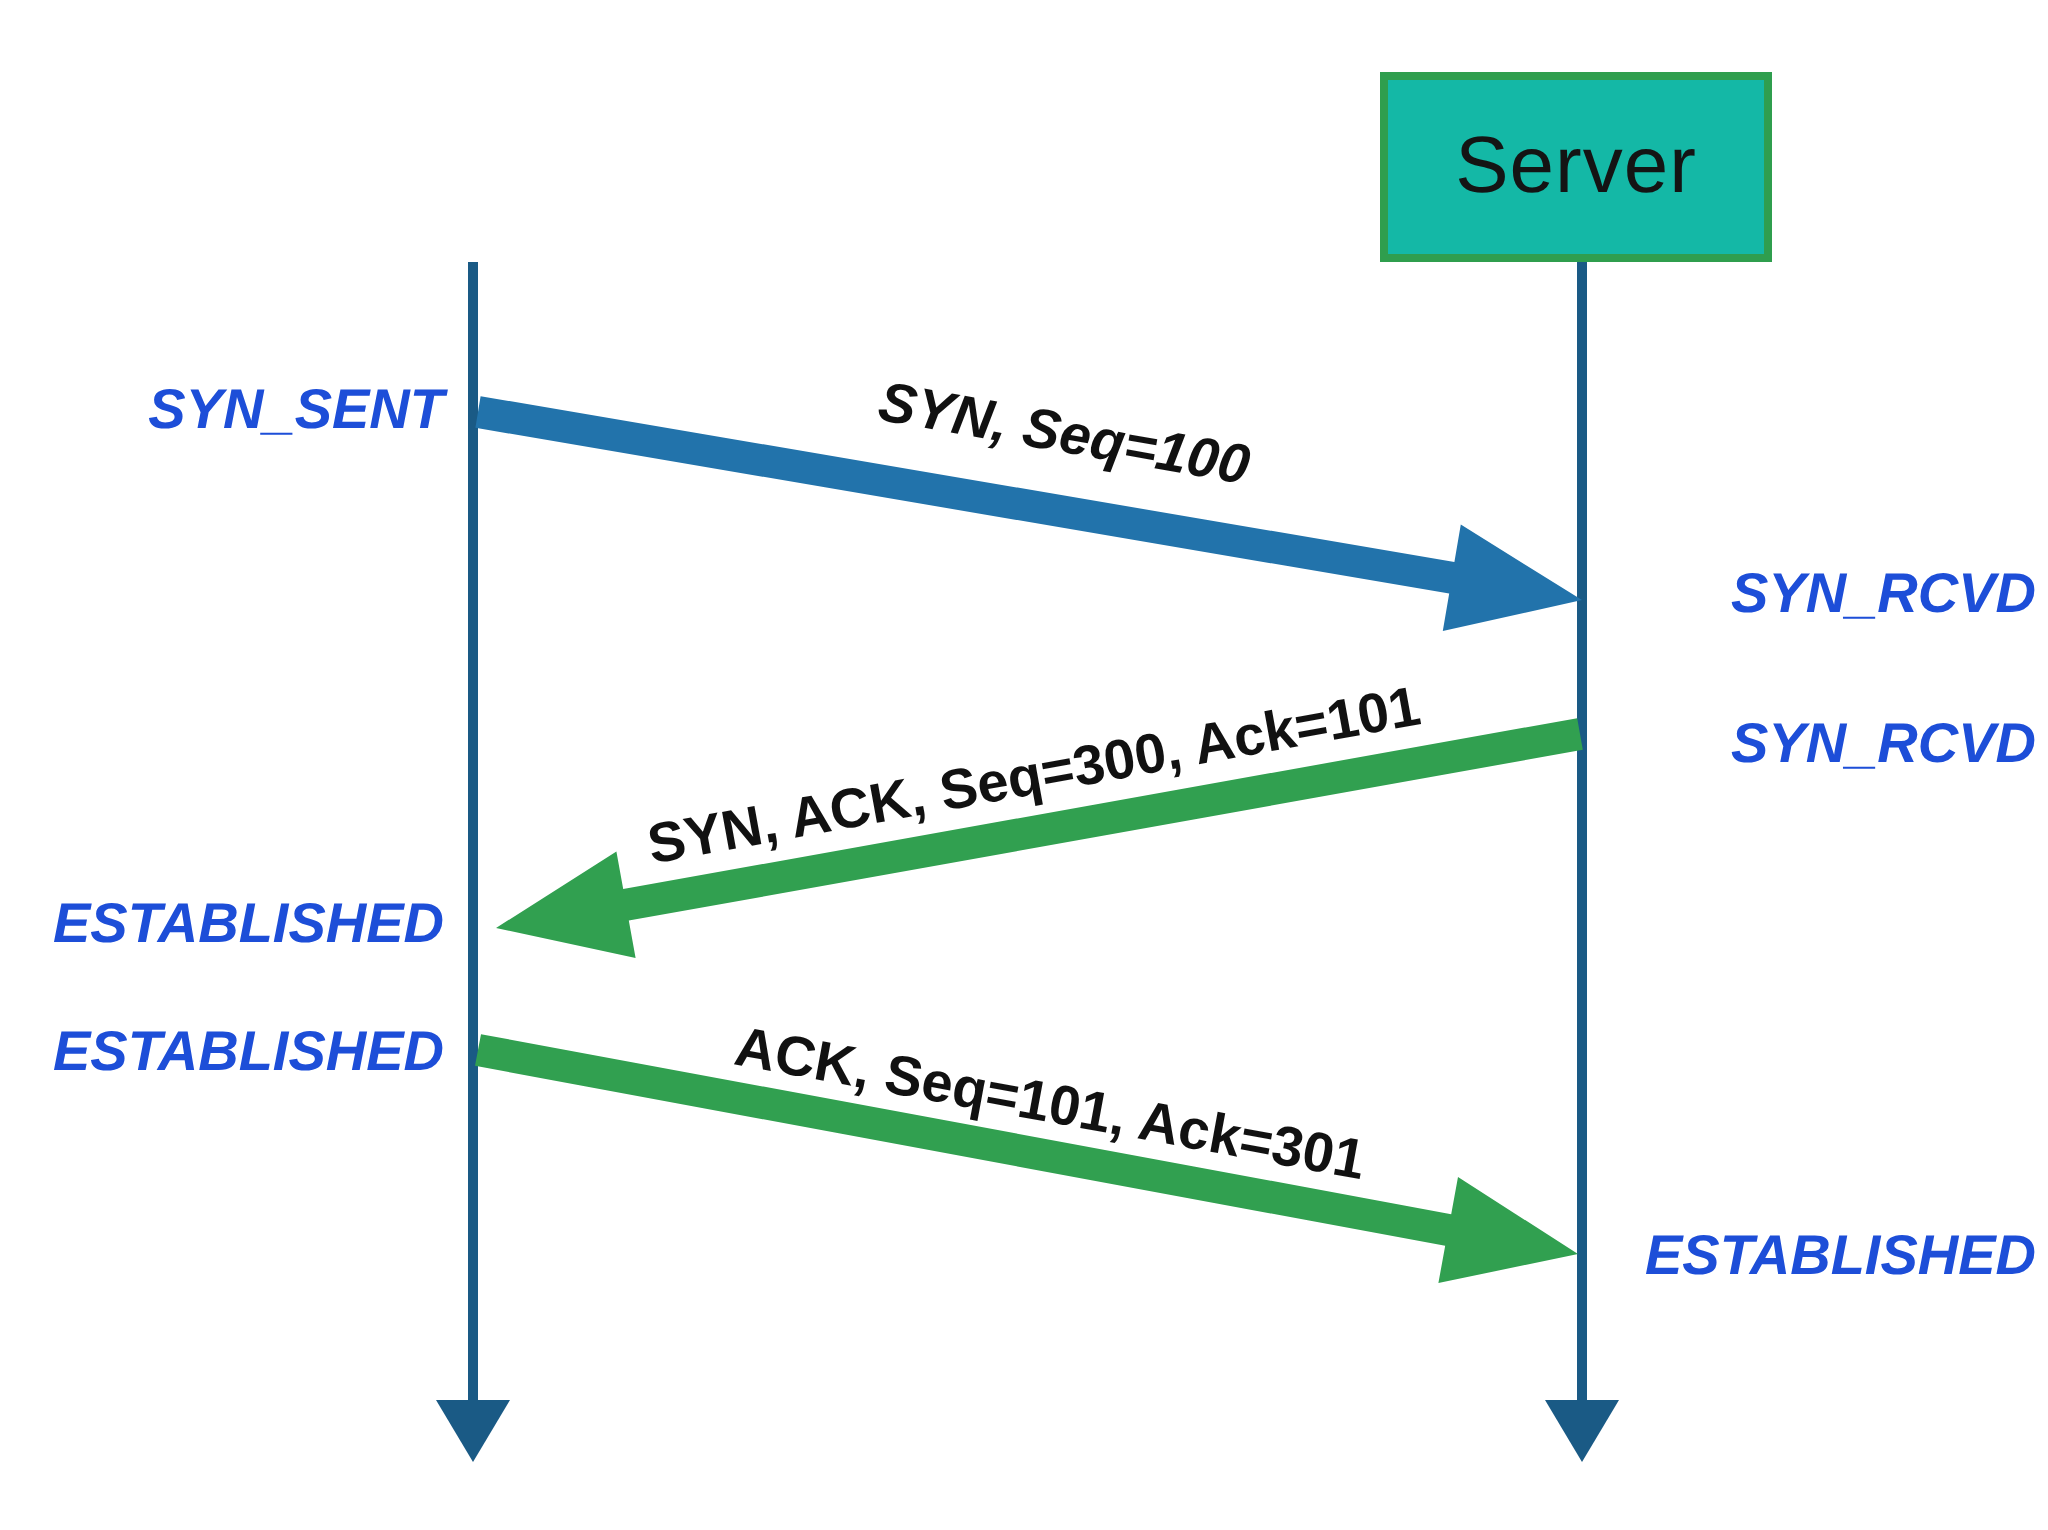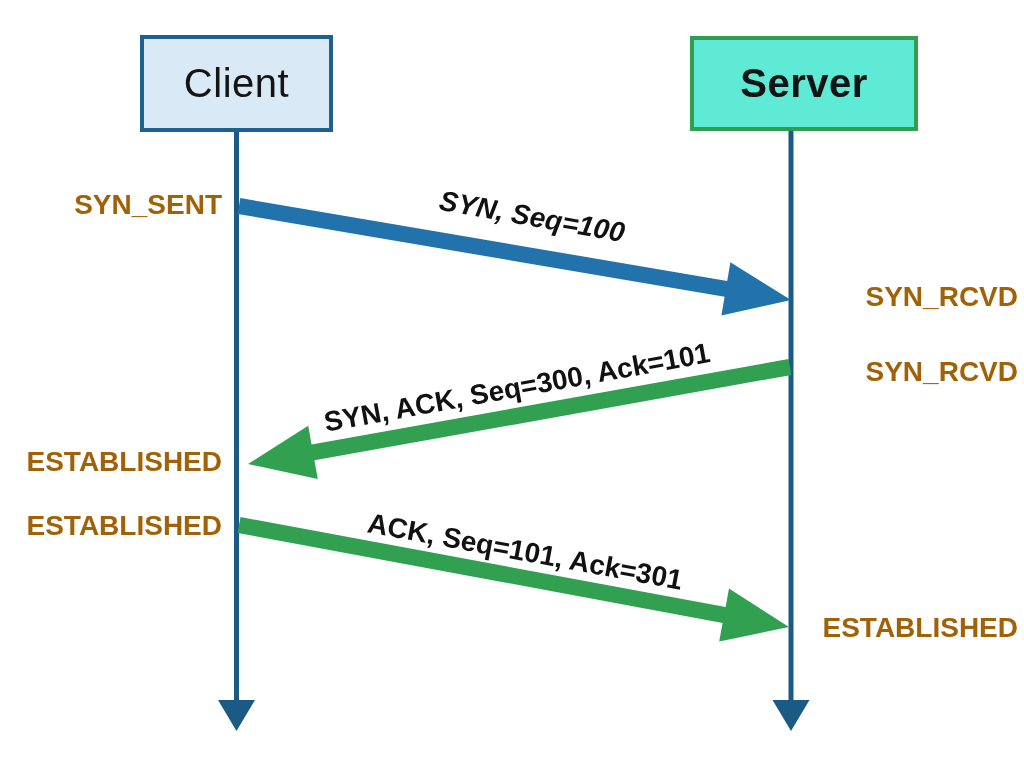--- a/index.html
+++ b/index.html
@@ -36,32 +36,32 @@
     left: 140px;
     top: 35px;
     width: 193px;
     height: 97px;
     background: #d9e9f5;
     border: 4px solid #1d628e;
   }
   .actor-server {
     left: 690px;
     top: 36px;
-    width: 228px;
+    width: 196px;
     height: 95px;
-    background: #5eead4;
+    background: #14b8a6;
     border: 4px solid #2f9e4e;
-    font-weight: bold;
   }
   .state-label {
     position: absolute;
     font-size: 28px;
     font-weight: bold;
-    color: #a16207;
+    color: #1d4ed8;
     white-space: nowrap;
+    font-style: italic;
   }
   .state-left {
     left: 20px;
     width: 202px;
     text-align: right;
   }
   .state-right {
     left: 808px;
     width: 210px;
     text-align: right;
@@ -94,23 +94,20 @@
       <polygon points="772.5,700 809.5,700 791,731" fill="#1a5a85"></polygon>
     </g>
 
     <polygon points="240.3,198.1 727.2,281.0 730.4,262.3 791,300 721.4,315.5 724.6,296.8 237.7,213.9" fill="#2273ab"></polygon>
 
     <polygon points="788.6,359.1 311.6,444.5 308.2,425.8 248,464 317.8,479.0 314.4,460.3 791.4,374.9" fill="#31a050"></polygon>
 
     <polygon points="240.5,517.1 725.6,607.1 729.0,588.5 789,627 719.2,641.5 722.6,622.9 237.5,532.9" fill="#31a050"></polygon>
   </svg>
 
-  <div class="actor-box actor-client">
-    <span>Client</span>
-  </div>
   <div class="actor-box actor-server">
     <span>Server</span>
   </div>
 
   <div class="state-label state-left" style="top:189px;">SYN_SENT</div>
   <div class="state-label state-left" style="top:446px;">ESTABLISHED</div>
   <div class="state-label state-left" style="top:510px;">ESTABLISHED</div>
 
   <div class="state-label state-right" style="top:281px;">SYN_RCVD</div>
   <div class="state-label state-right" style="top:356px;">SYN_RCVD</div>

